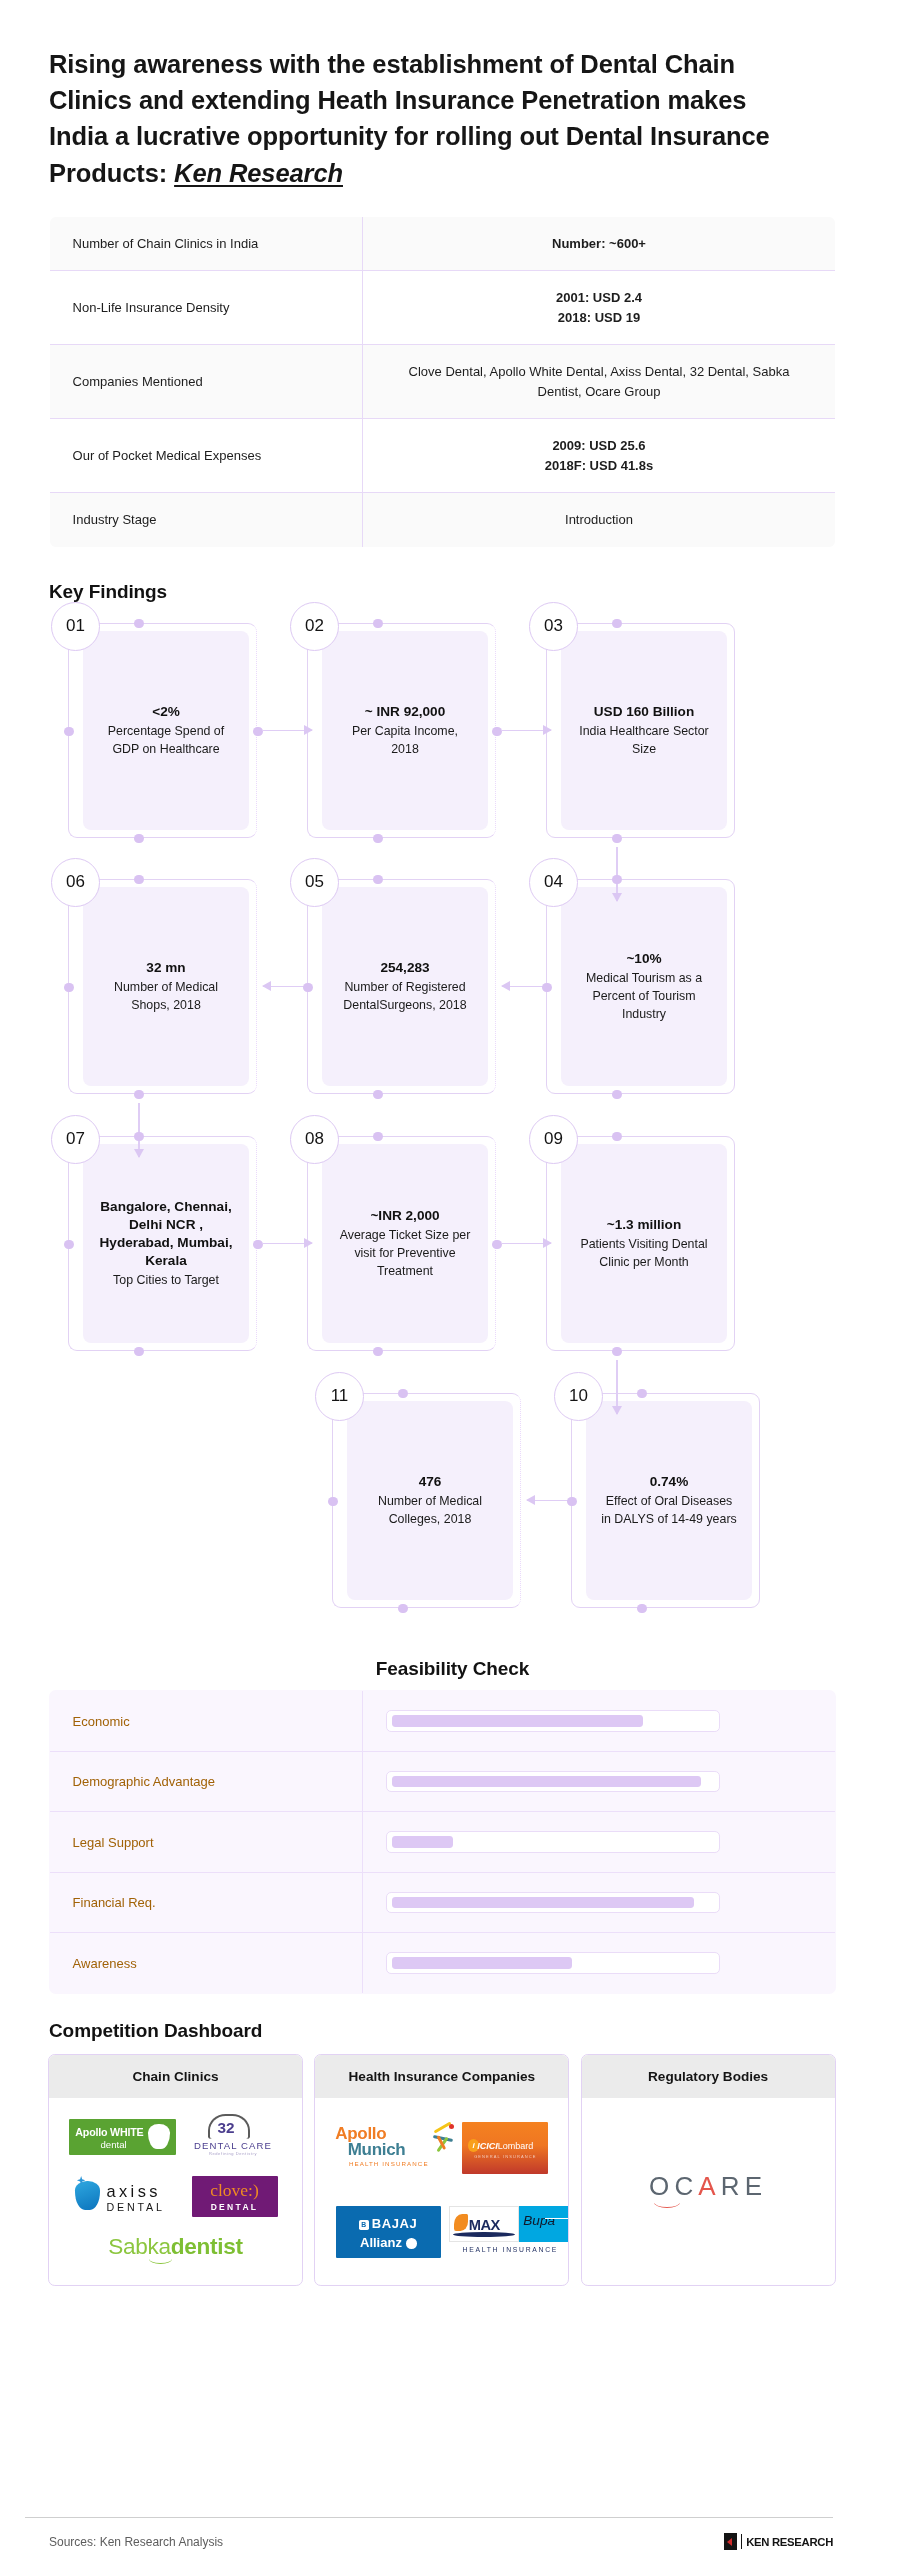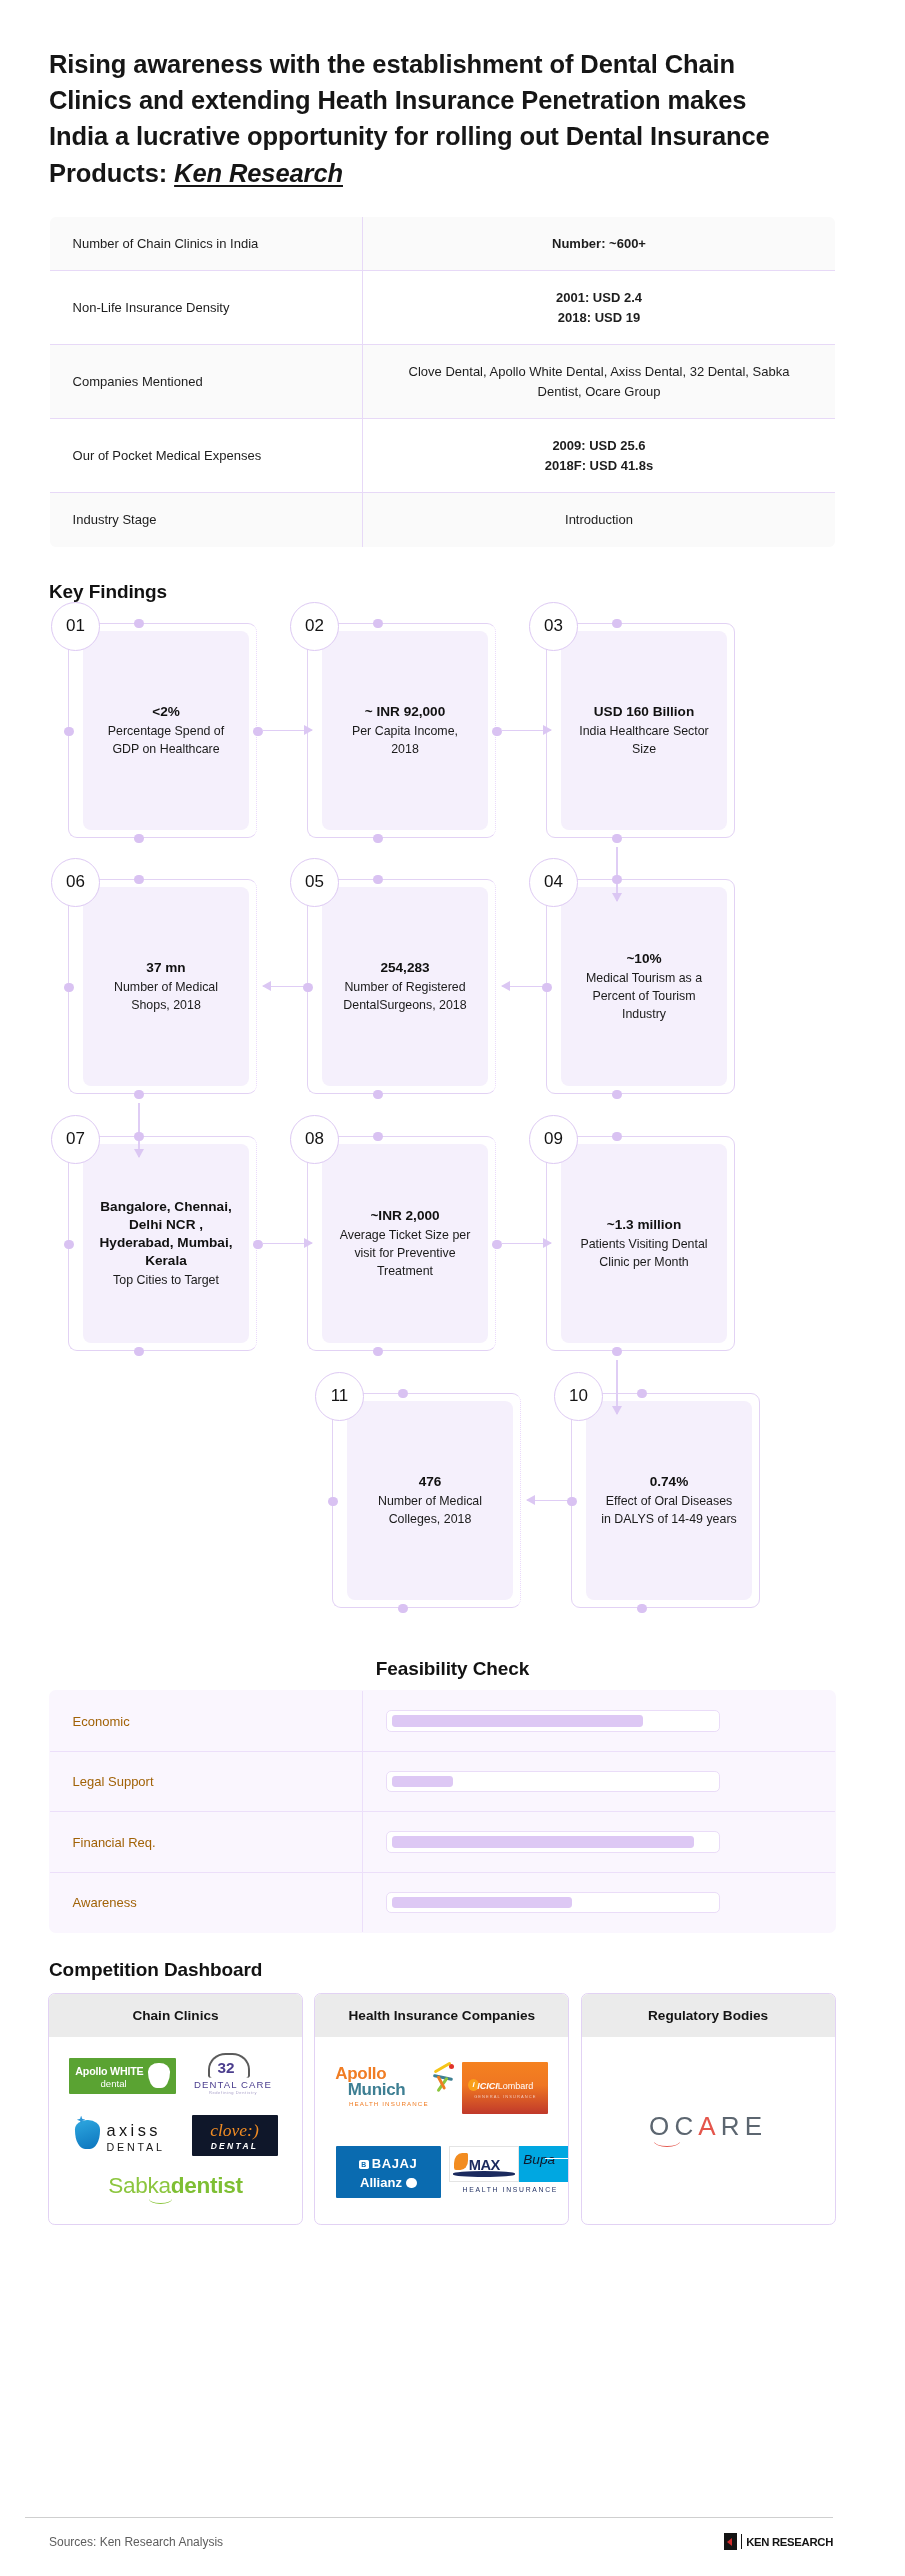--- a/index.html
+++ b/index.html
@@ -309,24 +309,23 @@
     font-size: 16.4px; letter-spacing: 3.4px; color: #151515; font-weight: 400;
   }
   .logo-axiss .w2 {
     position: absolute; left: 33px; top: 25px;
     font-size: 10.7px; letter-spacing: 2.8px; color: #151515; font-weight: 400;
   }
 
   
   .logo-clove {
     width: 86px; height: 41px;
-    background: #0f172a;
+    background: #701a75;
     border-radius: 1.1px;
     position: relative;
-    font-style: italic;
   }
   .logo-clove .w1 {
     position: absolute; left: 0; top: 4.5px; width: 86px;
     text-align: center; font-size: 17.5px; color: #ef8b23;
     font-family: "Liberation Serif", serif;
   }
   .logo-clove .w2 {
     position: absolute; left: 0; top: 26px; width: 86px;
     text-align: center; font-size: 8.5px; letter-spacing: 2.3px; color: #ffffff; font-weight: 700;
   }
@@ -577,21 +576,21 @@
           <span class="dot top"></span>
           <span class="dot bottom"></span>
           <span class="varrow" style="left:55px; top:238px; height:54px;"></span>
         </div>
       </div>
 
       <div class="frow r2">
         <div class="node">
           <div class="track dotted-right"></div>
           <div class="card">
-            <div class="big">37 mn</div>
+            <div class="big">32 mn</div>
             <div class="desc">Number of Medical Shops, 2018</div>
           </div>
           <div class="num-circle">06</div>
           <span class="dot top"></span>
           <span class="dot bottom"></span>
           <span class="dot left"></span>
           <span class="varrow" style="left:55px; top:238px; height:54px;"></span>
         </div>
 
         <div class="node">
@@ -695,20 +694,28 @@
   <h2 class="section-heading sh-feas">Feasibility Check</h2>
 
   <div class="feas-wrap">
     <table class="feas-table">
       <tbody>
         <tr>
           <td class="k">Economic</td>
           <td>
             <div class="bar-track">
               <div class="bar-fill" style="width: 78%;"></div>
+            </div>
+          </td>
+        </tr>
+        <tr>
+          <td class="k">Demographic Advantage</td>
+          <td>
+            <div class="bar-track">
+              <div class="bar-fill" style="width: 96%;"></div>
             </div>
           </td>
         </tr>
         <tr>
           <td class="k">Legal Support</td>
           <td>
             <div class="bar-track">
               <div class="bar-fill" style="width: 19%;"></div>
             </div>
           </td>

